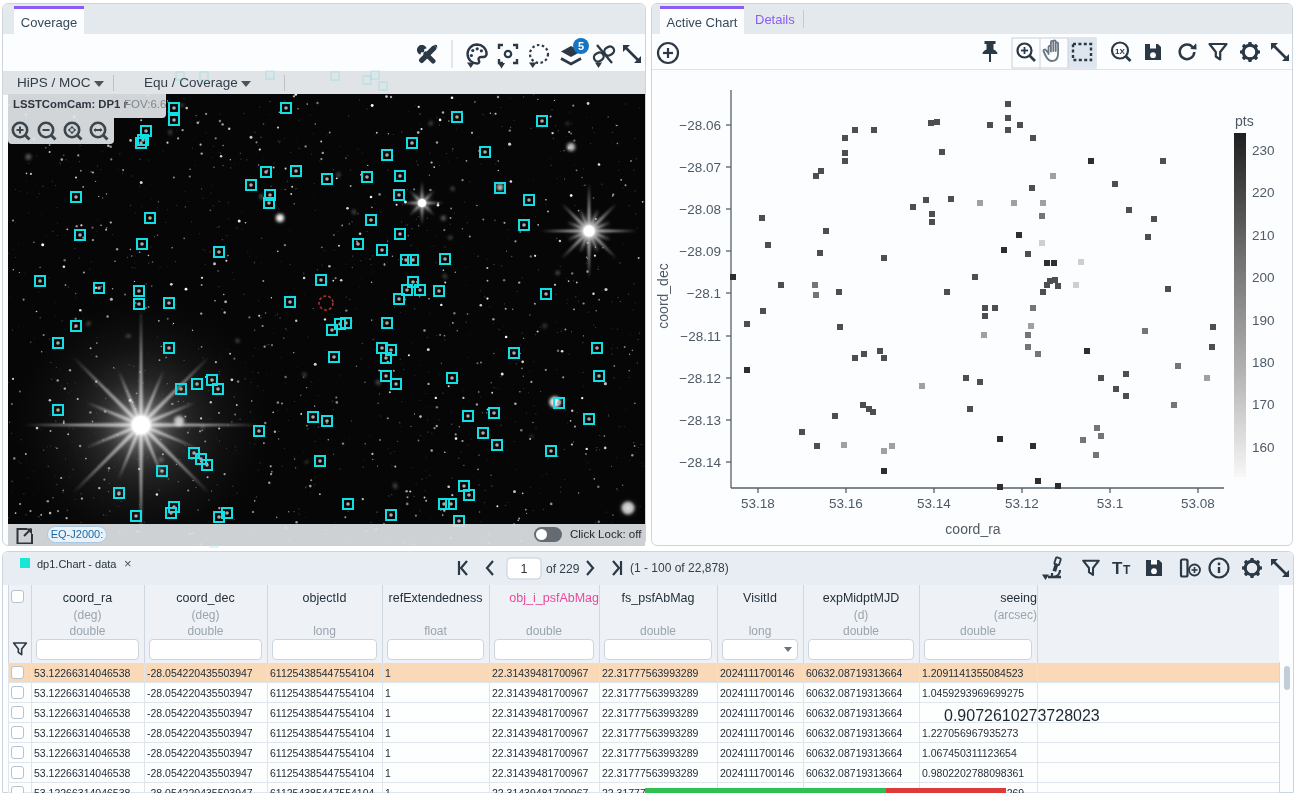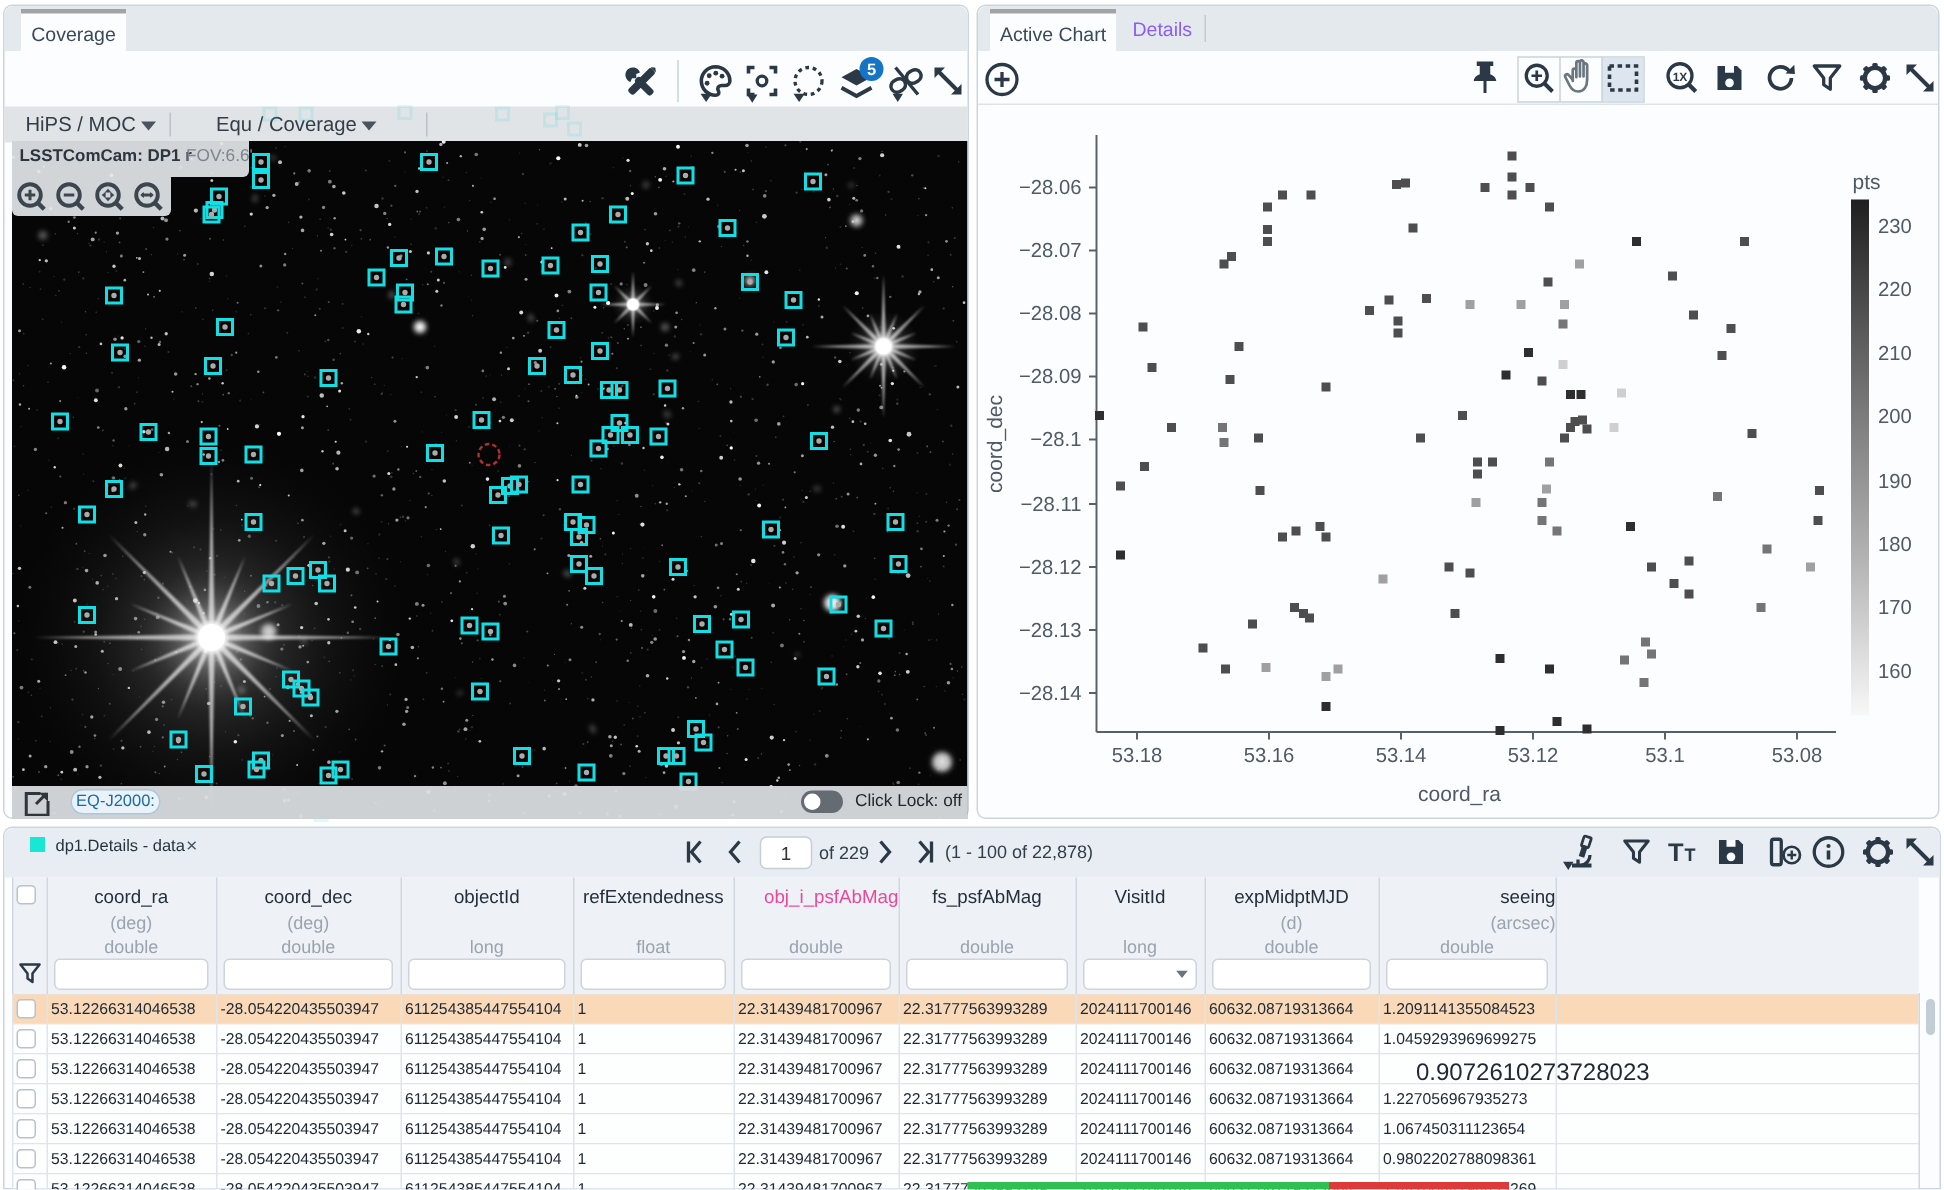--- a/index.html
+++ b/index.html
@@ -1,19 +1,19 @@
 <!DOCTYPE html>
 <html><head><meta charset="utf-8"><style>
 
 *{margin:0;padding:0;box-sizing:border-box}
 body{width:1296px;height:793px;background:#fff;font-family:"Liberation Sans",sans-serif;position:relative;overflow:hidden}
 .abs{position:absolute}
 .panel{position:absolute;border:1px solid #ccd5dd;border-radius:6px;background:#fcfdfe}
 .tabbar{position:absolute;background:#e4e9ed;border-radius:6px 6px 0 0}
-.tab-active{position:absolute;background:#fcfdfe;border-top:3px solid #a3a3a3;color:#39495a;text-align:center;font-size:13px;padding-top:6px}
+.tab-active{position:absolute;background:#fcfdfe;border-top:3px solid #8b5cf6;color:#39495a;text-align:center;font-size:13px;padding-top:6px}
 .tab-idle{position:absolute;color:#8b5cf6;font-size:13px}
 
 </style></head><body>
 <div class="panel" style="left:2px;top:3px;width:644px;height:543px"></div>
 <div class="tabbar" style="left:3px;top:4px;width:642px;height:30px"></div>
 <div class="tab-active" style="left:14px;top:6px;width:70px;height:28px">Coverage</div>
 <svg class="abs" style="left:400px;top:38px" width="245" height="34" viewBox="0 0 245 34">
     <g transform="translate(27,17)">
       <g transform="rotate(45)">
         <rect x="-2.6" y="-12" width="5.2" height="22" rx="2" fill="#2b3845"></rect>
@@ -2258,21 +2258,21 @@
 <text x="601" y="170" font-size="13.5" fill="#4e5a66">210</text>
 <text x="601" y="212" font-size="13.5" fill="#4e5a66">200</text>
 <text x="601" y="255" font-size="13.5" fill="#4e5a66">190</text>
 <text x="601" y="297" font-size="13.5" fill="#4e5a66">180</text>
 <text x="601" y="339" font-size="13.5" fill="#4e5a66">170</text>
 <text x="601" y="382" font-size="13.5" fill="#4e5a66">160</text>
   </svg>
 <div class="panel" style="left:2px;top:551px;width:1292px;height:242px;border-radius:6px 6px 0 0"></div>
 <div class="abs" style="left:3px;top:552px;width:1290px;height:33px;background:#e7edf2;border-radius:6px 6px 0 0"></div>
 <div class="abs" style="left:20px;top:558px;width:10px;height:10px;background:#17e8d4"></div>
-<div class="abs" style="left:37px;top:558px;font-size:11px;color:#27323c">dp1.Details - data</div>
+<div class="abs" style="left:37px;top:558px;font-size:11px;color:#27323c">dp1.Chart - data</div>
 <div class="abs" style="left:124px;top:556px;font-size:13px;color:#46525c">×</div>
 <svg class="abs" style="left:455px;top:556px" width="170" height="24" viewBox="0 0 170 24">
     <path d="M12,5 l-6,7 6,7" fill="none" stroke="#2b3845" stroke-width="2.2"></path>
     <line x1="4" y1="5" x2="4" y2="19" stroke="#2b3845" stroke-width="2.2"></line>
     <path d="M38,5 l-6,7 6,7" fill="none" stroke="#2b3845" stroke-width="2.2"></path>
     <rect x="52" y="2" width="34" height="21" rx="4" fill="#fff" stroke="#c5ced6"></rect>
     <text x="69" y="17" text-anchor="middle" font-size="12.5" fill="#333">1</text>
     <text x="91" y="16.5" font-size="12" fill="#333e48">of 229</text>
     <path d="M132,5 l6,7 -6,7" fill="none" stroke="#2b3845" stroke-width="2.2"></path>
     <path d="M158,5 l6,7 -6,7" fill="none" stroke="#2b3845" stroke-width="2.2"></path>

